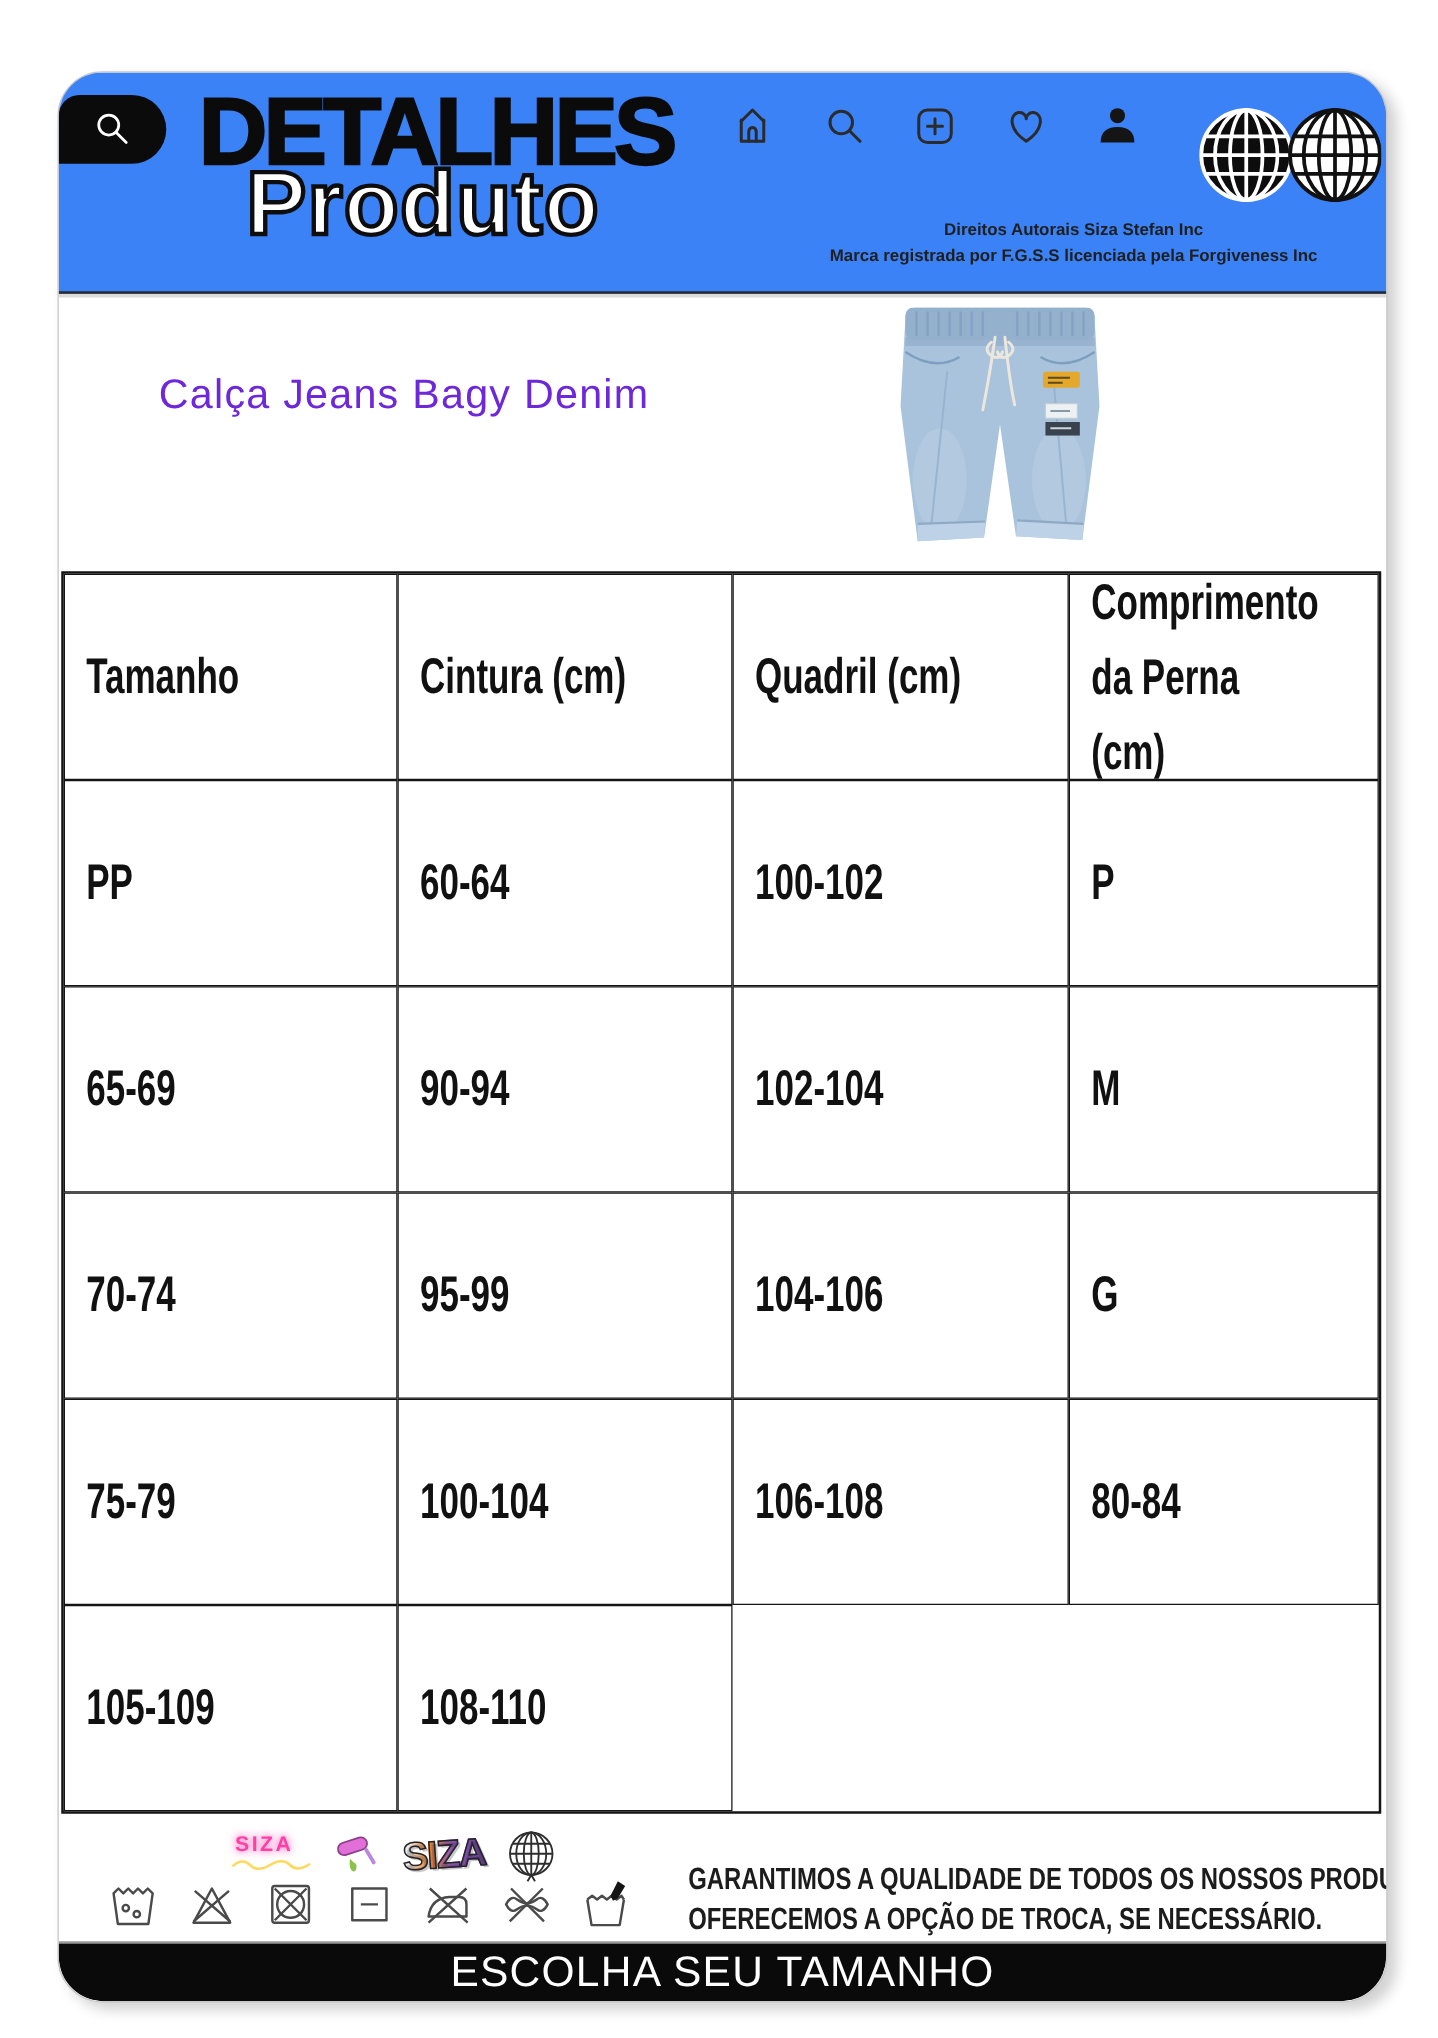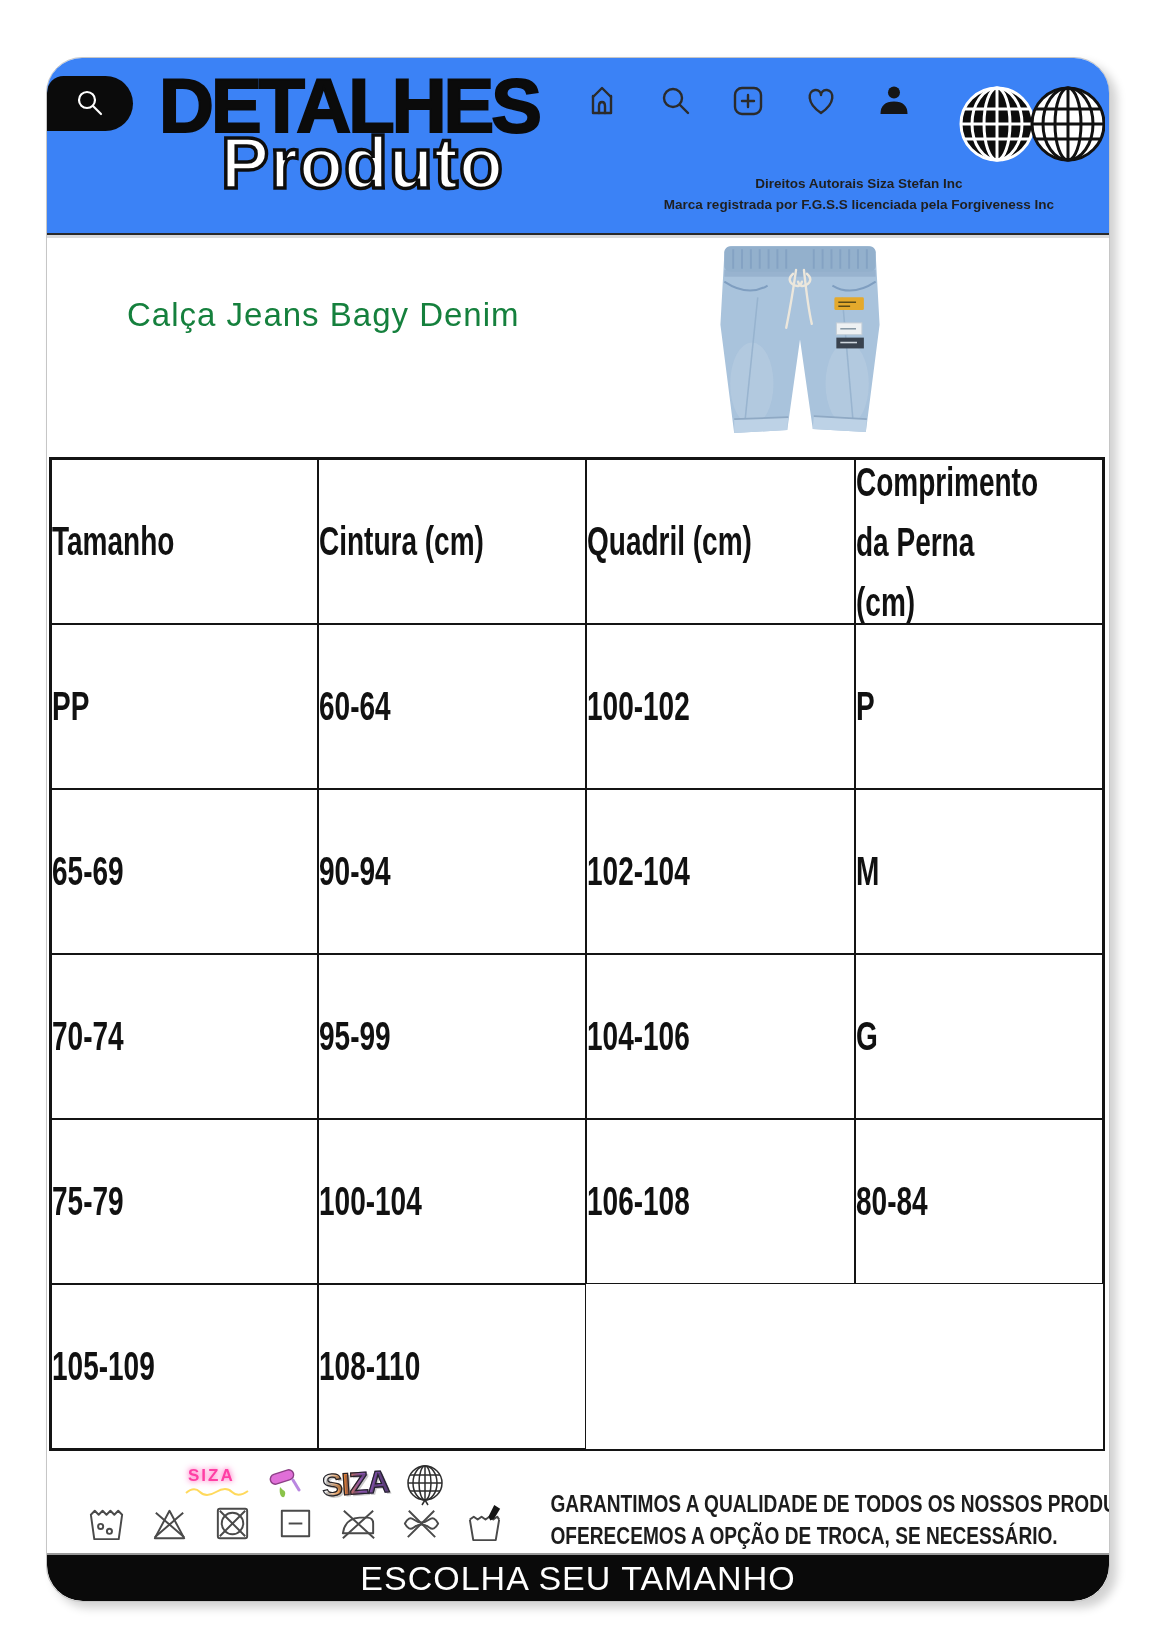--- a/index.html
+++ b/index.html
@@ -9,33 +9,33 @@
         border:1px solid #c6c6c6;border-radius:36px;overflow:hidden;
         box-shadow:7px 6px 10px rgba(0,0,0,0.18);}
   
   .hd{position:absolute;left:0;top:0;width:100%;height:175px;background:#3b82f6;
       border-bottom:2px solid #2a2a2a;box-shadow:0 3px 0 rgba(0,0,0,.14);}
   .search-pill{position:absolute;left:0;top:18px;width:86px;height:55px;background:#0b0b0b;
       border-radius:18px 30px 30px 0;display:flex;align-items:center;justify-content:center;cursor:pointer;}
   .title-top{position:absolute;left:112px;top:4px;font-size:76px;font-weight:bold;
       letter-spacing:-3px;color:#0b0b0b;-webkit-text-stroke:2px #0b0b0b;}
   .title-bottom{position:absolute;left:150px;top:64px;font-size:72px;font-weight:bold;
-      color:#fff;-webkit-text-stroke:3.5px #0d0d0d;letter-spacing:1px;margin-left:24px;}
+      color:#fff;-webkit-text-stroke:3.5px #0d0d0d;letter-spacing:1px;}
   .nav{position:absolute;left:536px;top:24px;display:flex;gap:35px;align-items:center;}
   .nav .ic{width:38px;height:38px;cursor:pointer;}
   .globes{position:absolute;left:898px;top:26px;width:160px;height:80px;}
   .copy{position:absolute;right:55px;top:116px;text-align:center;font-size:13.5px;font-weight:bold;
       line-height:1.55;color:#1f1f1f;}
   
-  .prod-name{position:absolute;left:80px;top:238px;font-size:33px;letter-spacing:1px;color:#15803d;}
+  .prod-name{position:absolute;left:80px;top:238px;font-size:33px;letter-spacing:1px;color:#6d28d9;}
   .jeans{position:absolute;left:640px;top:177px;width:226px;height:219px;}
   
   .size-table{position:absolute;left:2px;top:399px;width:1052px;border:2px solid #141414;
       display:grid;grid-template-columns:25.4% 25.5% 25.5% 23.6%;background:#fff;}
-  .cell{border:1.5px solid #141414;height:163px;display:flex;align-items:center;
+  .cell{border:1.5px solid #141414;height:163px;display:flex;align-items:center;padding-left:17px;
       font-weight:bold;font-size:40px;overflow:hidden;}
   .cond{display:inline-block;transform:scaleX(0.70);transform-origin:0 50%;white-space:nowrap;}
   .cond.wrap{white-space:normal;width:330px;line-height:1.5;}
   
   .logos{position:absolute;left:135px;top:1404px;height:44px;display:flex;align-items:center;gap:14px;}
   .neon-wrap{position:relative;width:70px;height:40px;}
   .neon-siza{position:absolute;left:6px;top:2px;font-size:17px;font-weight:bold;letter-spacing:2px;
       color:#ff3fa4;text-shadow:0 0 5px #ff7cc6,0 0 9px #ff9ad4;}
   .neon-sub{position:absolute;left:0;top:20px;width:70px;height:14px;}
   .graffiti{font-weight:bold;font-size:31px;letter-spacing:-1px;transform:rotate(-4deg);

